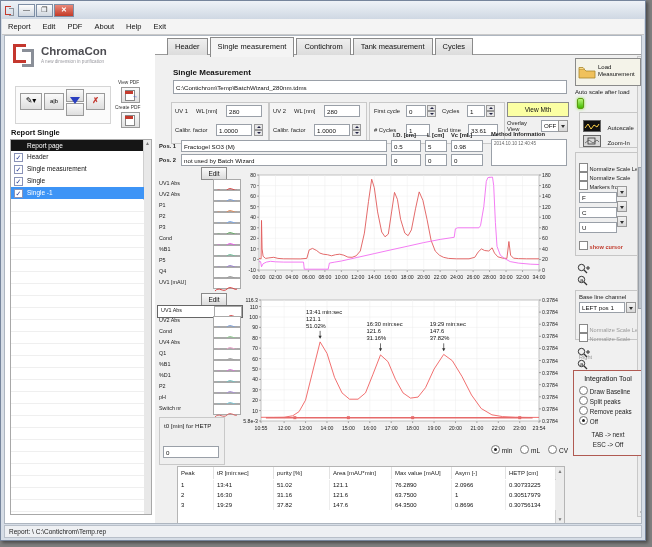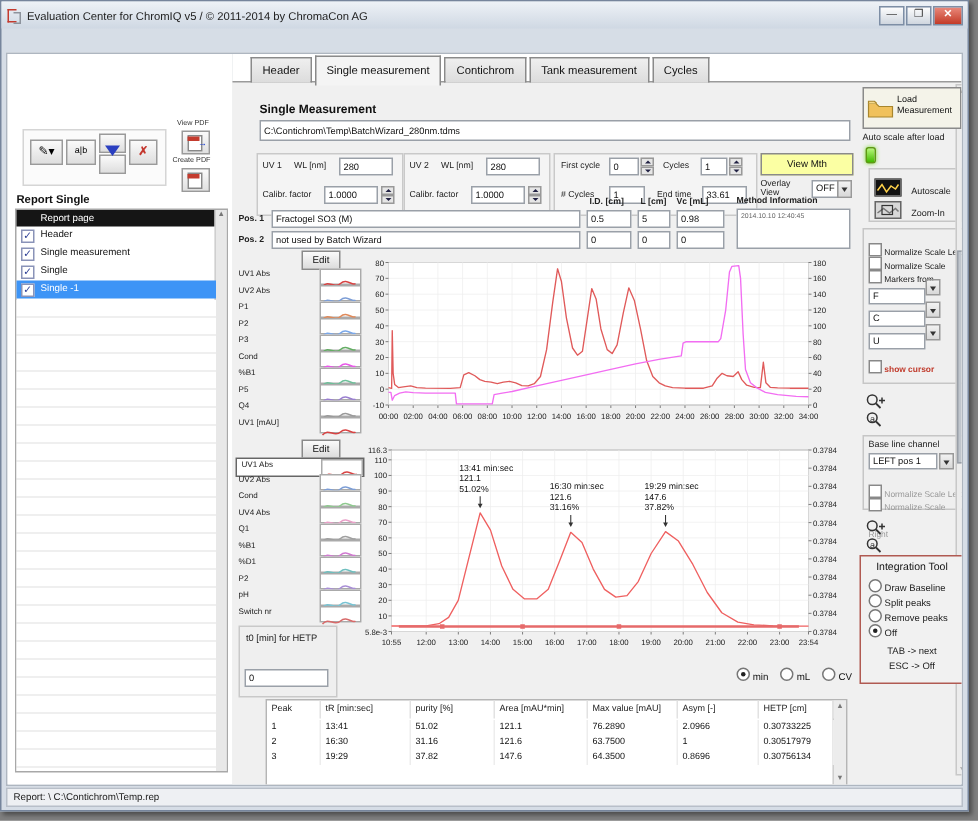--- a/index.html
+++ b/index.html
@@ -93,32 +93,47 @@
 <body>
 
 <div class="desktop">
 <div class="window">
 
   <div class="titlebar">
     <span class="app-icon">
           <b></b>
           <i></i>
         </span>
-    <span class="title-text">Evaluation Center for ChromIQ v5 / © 2011-2014 by ChromaCon AG</span>
     <span class="winbtns">
       <span class="wb">—</span>
       <span class="wb">❐</span>
       <span class="wb close">✕</span>
     </span>
   </div>
 
+  <div class="menubar" id="menubar">
+        <span class="menu-item">Report</span>
+        <span class="menu-item">Edit</span>
+        <span class="menu-item">PDF</span>
+        <span class="menu-item">About</span>
+        <span class="menu-item">Help</span>
+        <span class="menu-item">Exit</span>
+      </div>
 
   <div class="appbody">
 
     <div class="sidebar">
+      <div class="logo">
+        <span class="logo-mark">
+              <span class="r"></span>
+              <span class="g"></span>
+            </span>
+        <span class="brand">ChromaCon</span>
+        <span class="tagline">A new dimension in purification</span>
+      </div>
 
       <div class="side-tools">
         <span class="tbtn" style="left:4px;top:6px;width:20px;height:15px;font-size:8px;line-height:14px;">✎▾</span>
         <span class="tbtn" style="left:28px;top:6px;width:18px;height:15px;font-size:6px;line-height:14px;">a|b</span>
         <span class="tbtn updn" style="left:50px;top:2px;width:16px;height:11px;"><span class="tri-up"></span></span>
         <span class="tbtn updn" style="left:50px;top:16px;width:16px;height:11px;"><span class="tri-dn"></span></span>
         <span class="tbtn" style="left:70px;top:6px;width:17px;height:15px;font-size:8px;line-height:14px;color:#c4372e;font-weight:bold;">✗</span>
       </div>
 
       <span class="side-label" style="left:113px;top:44px;position:absolute;">View PDF</span>

